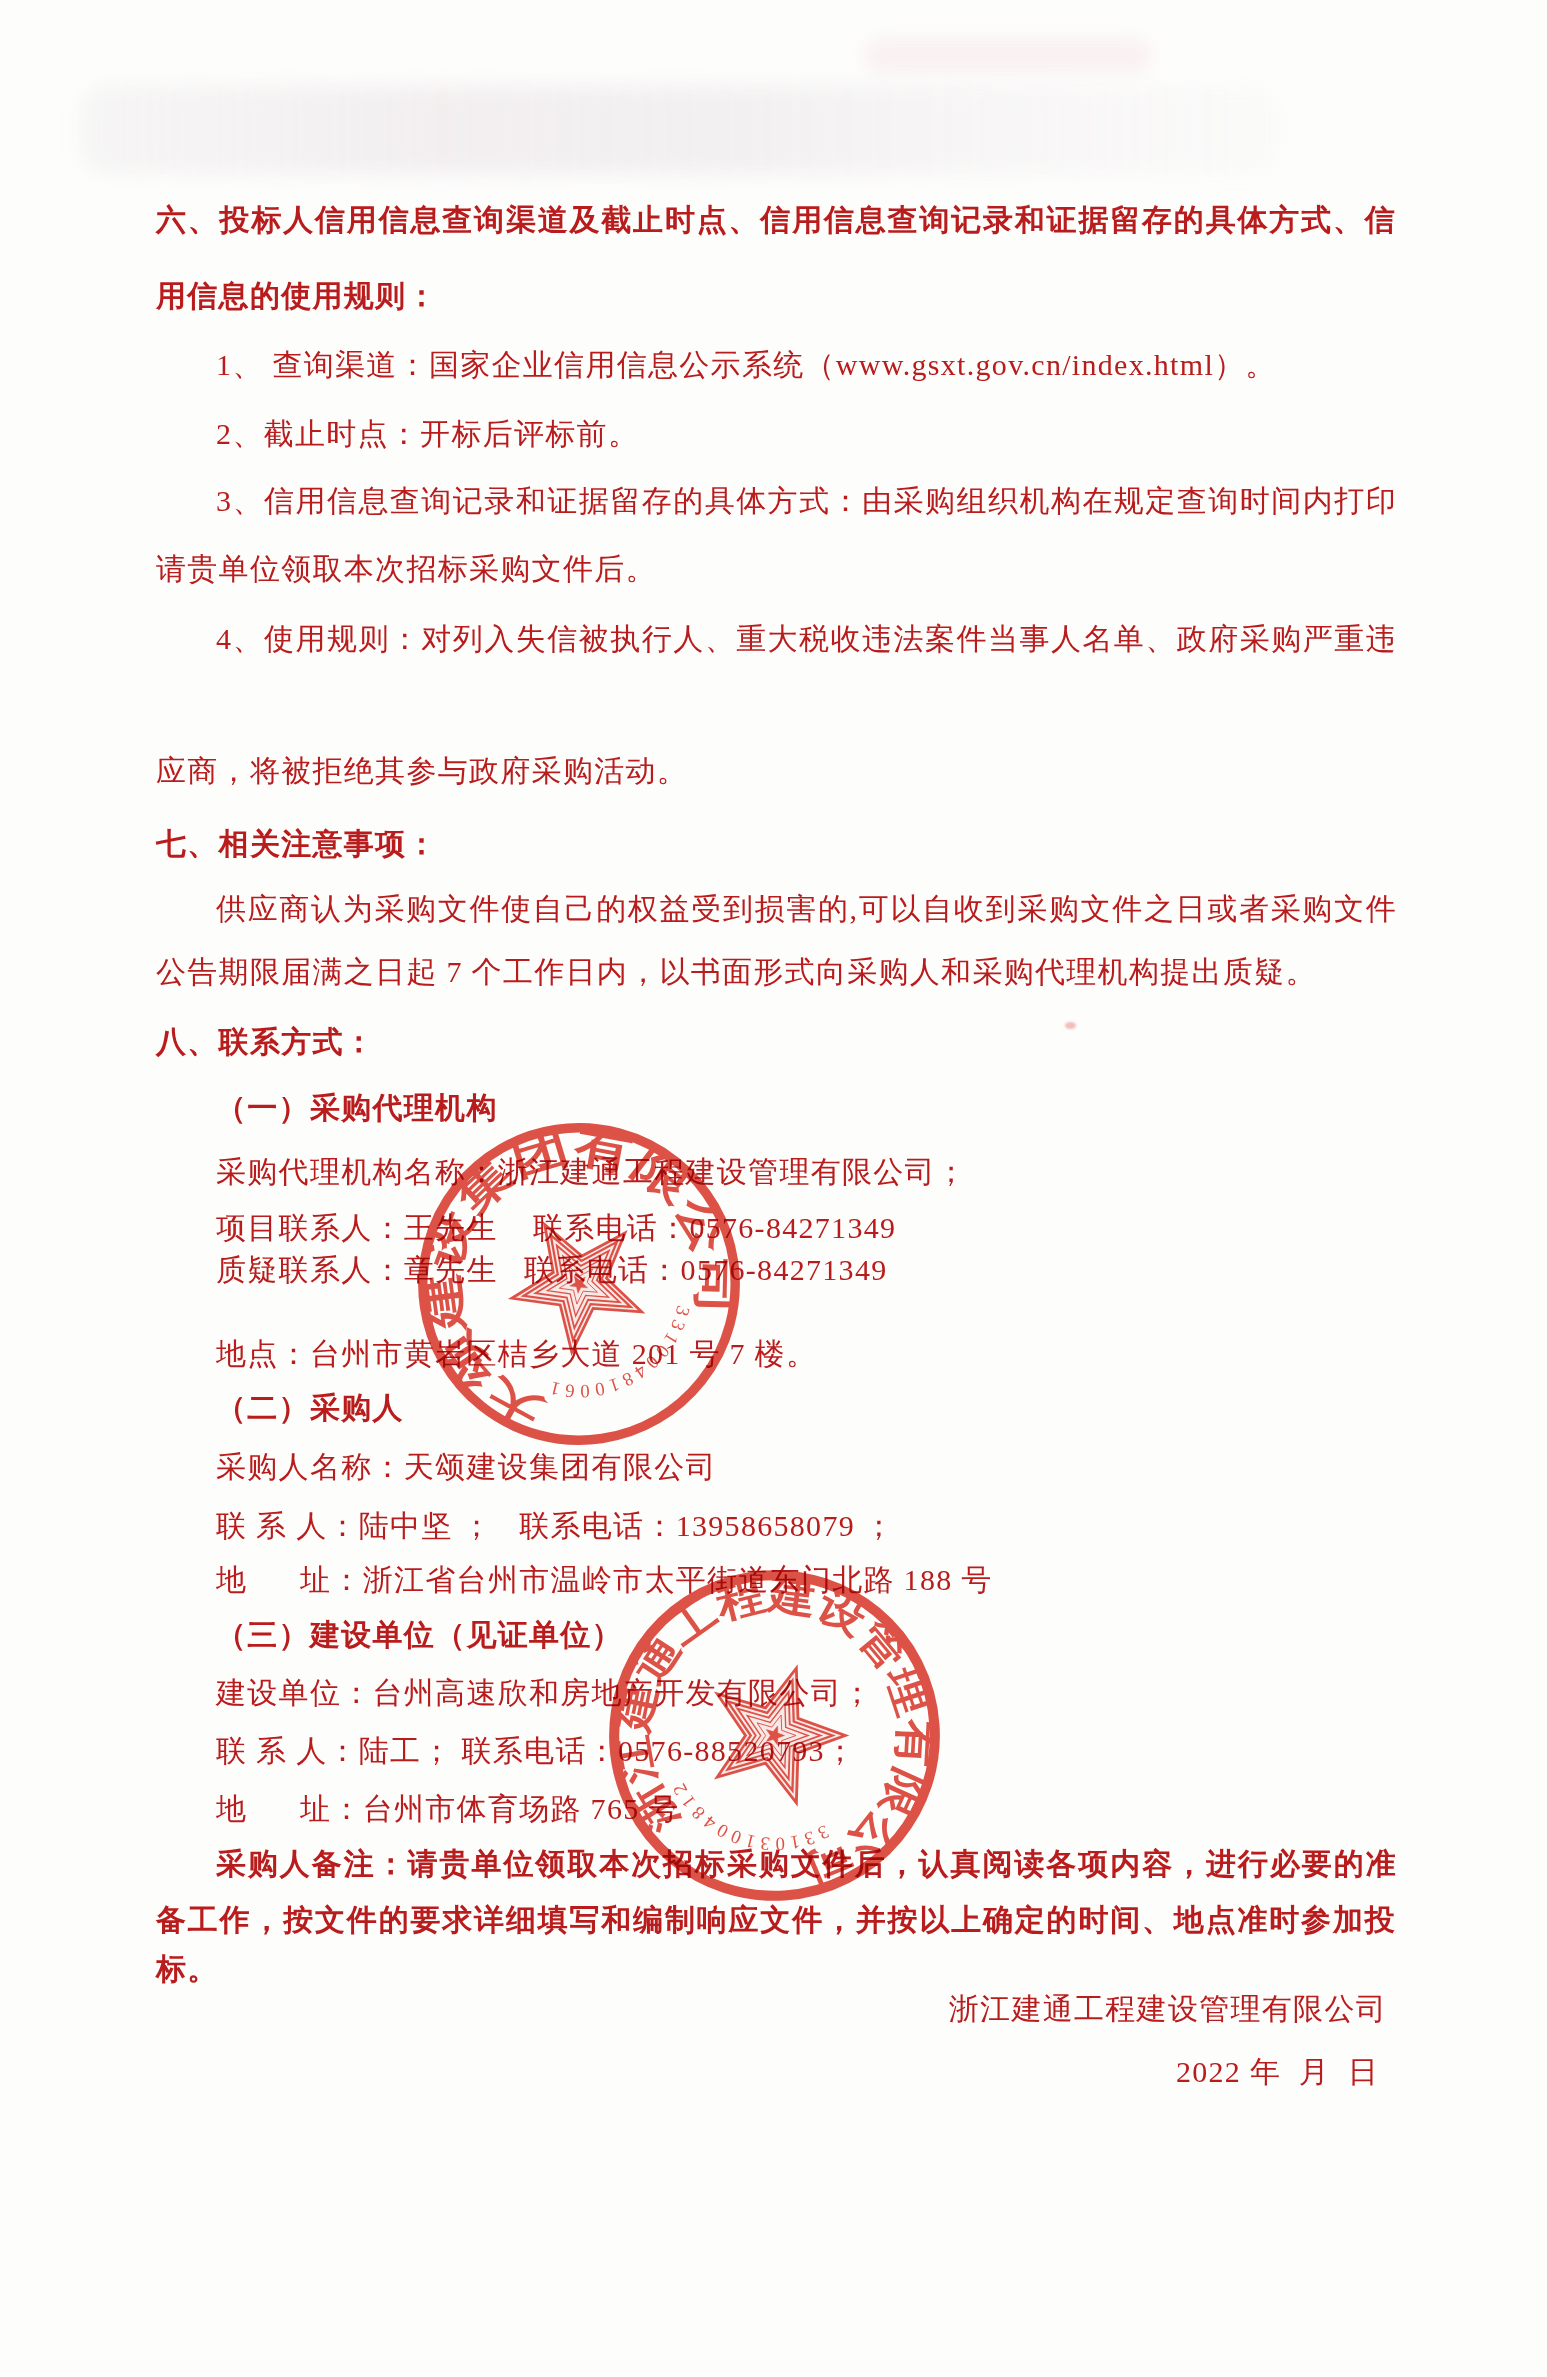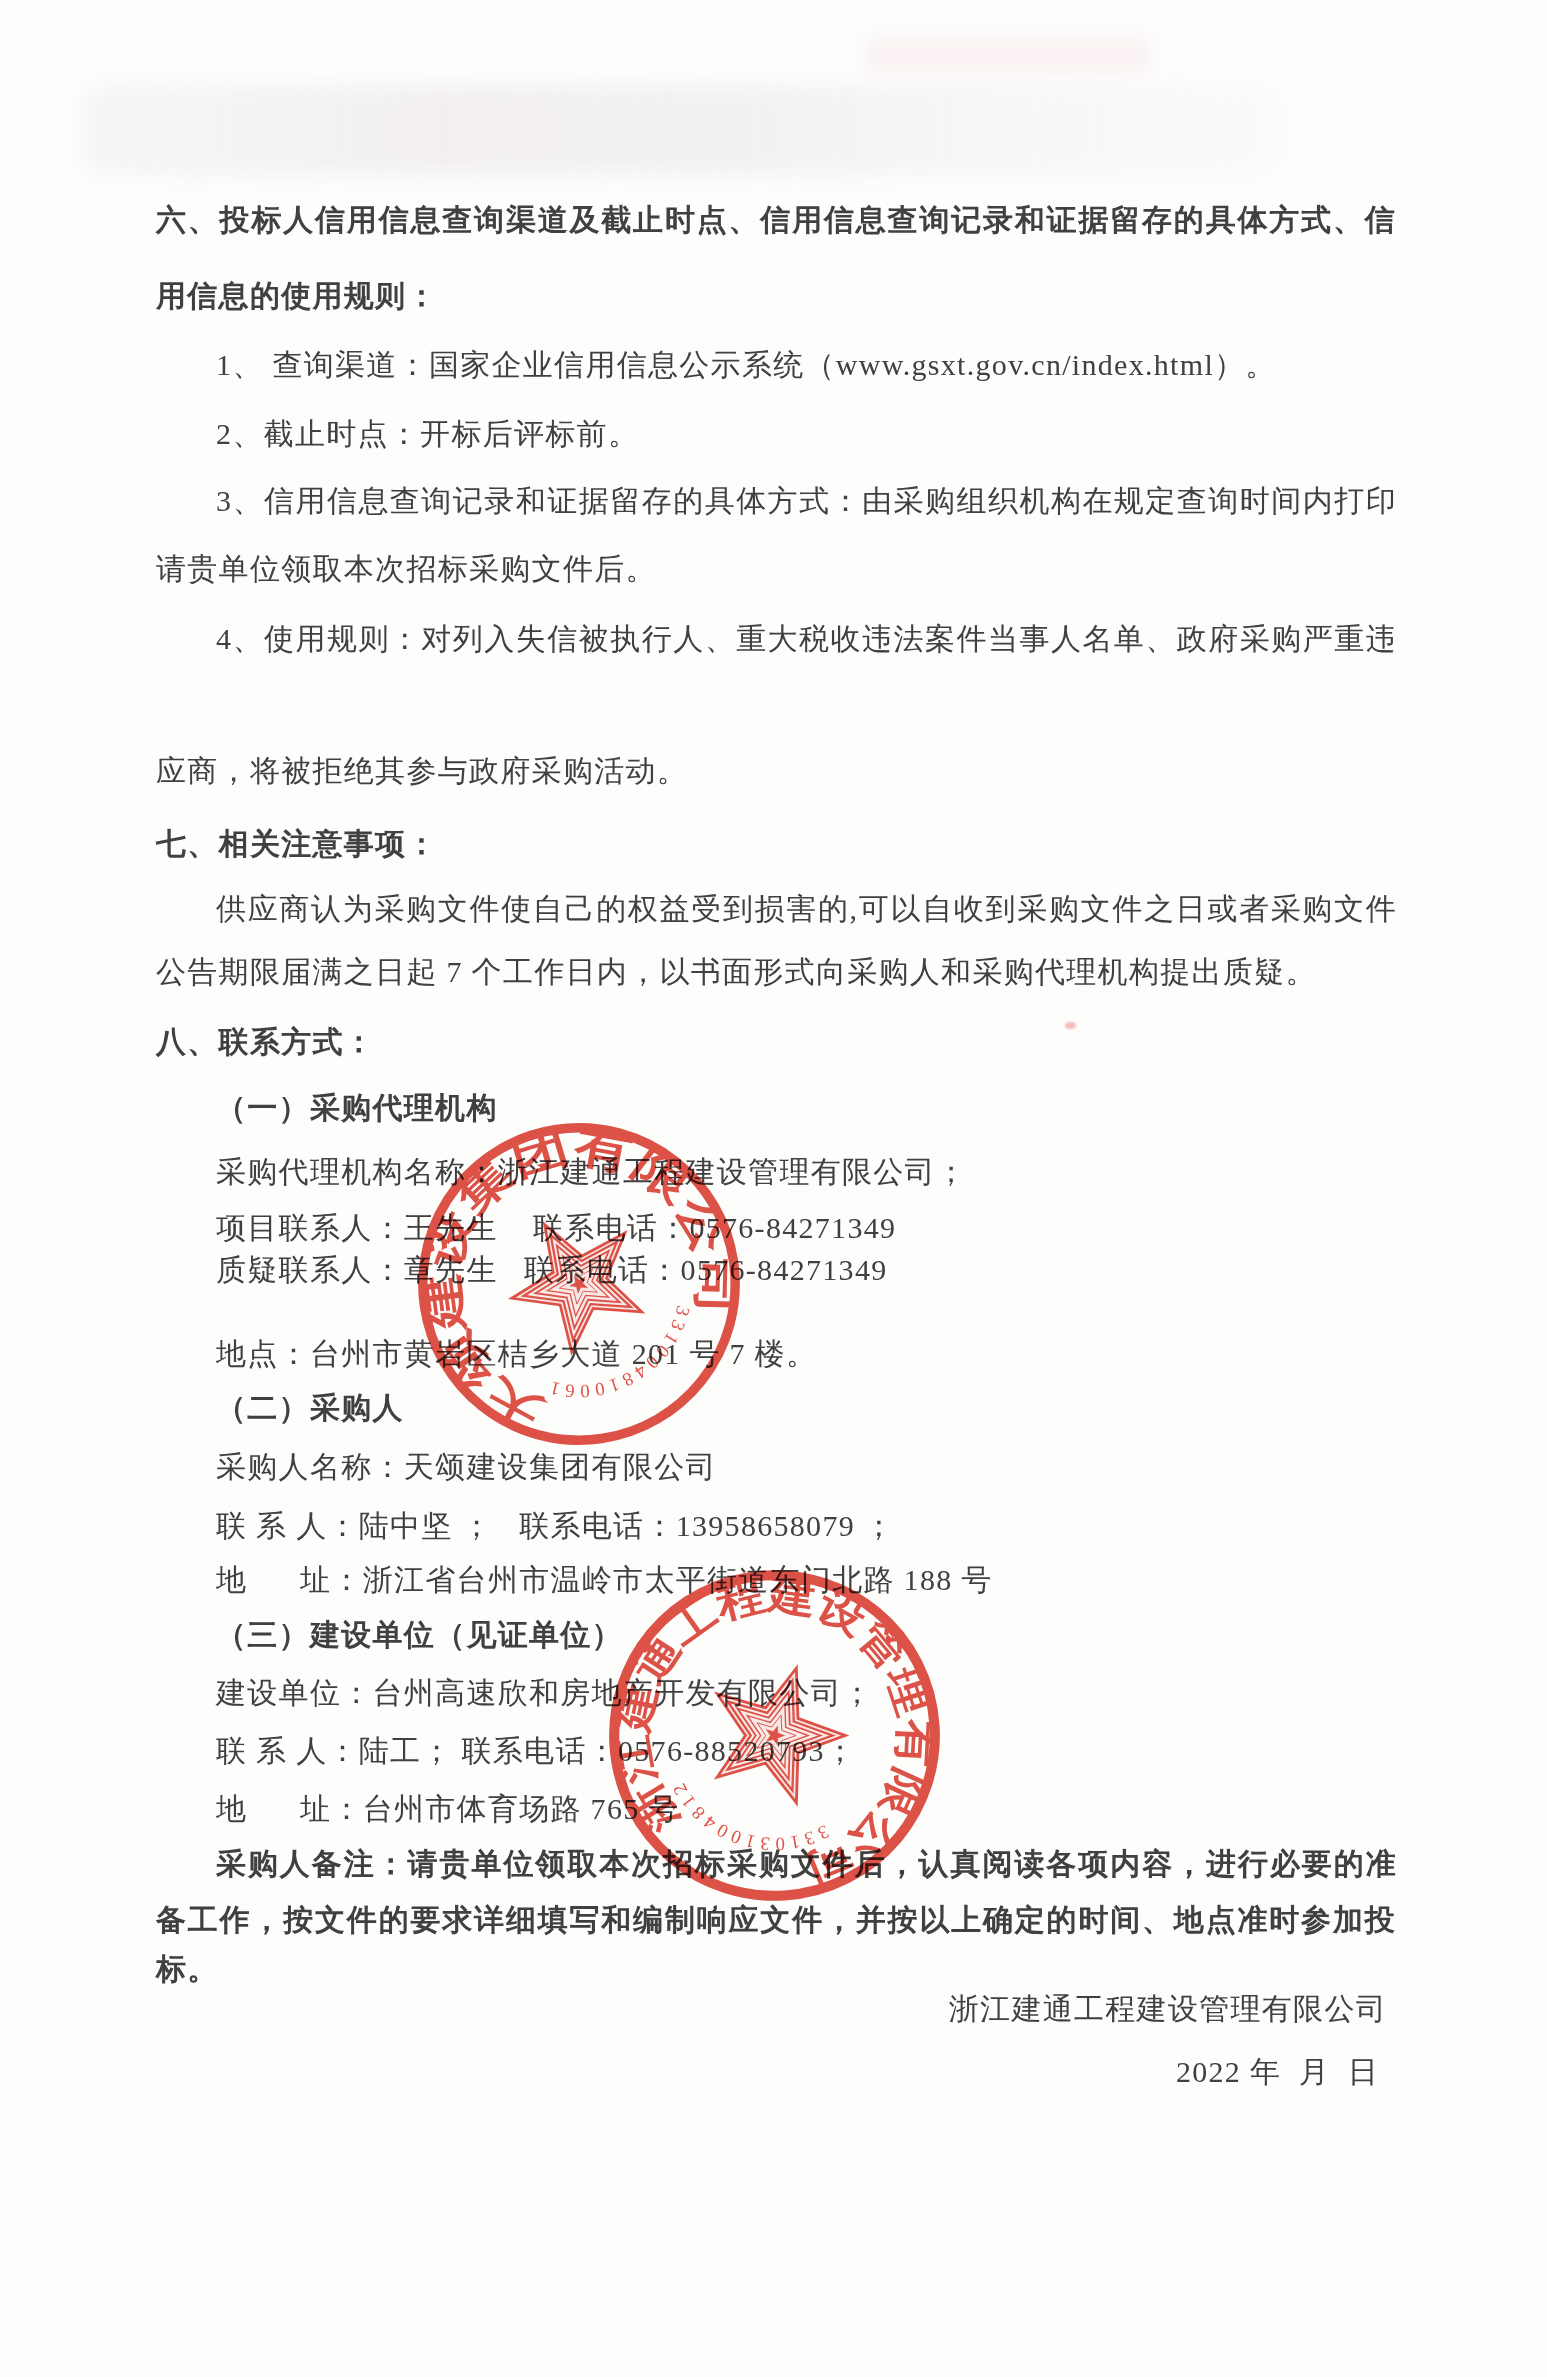--- a/index.html
+++ b/index.html
@@ -5,21 +5,21 @@
   html,body { margin:0; padding:0; background:#888; }
   .page {
     position:relative; width:1547px; height:2377px;
     background:#fdfdfc; overflow:hidden;
     font-family:"Liberation Serif","DejaVu Serif",serif;
     color:#1c1c1c;
   }
   .line {
     position:absolute; left:156px; width:1240px;
     font-size:30px; line-height:1.18; letter-spacing:1.3px;
-    white-space:pre; color:#404040;
+    white-space:pre; color:#b91c1c;
   }
   .ind { left:216px; width:1181px; }
   .b { font-weight:bold; }
   .just { white-space:normal; text-align:justify; text-align-last:justify; }
   .right { left:auto; right:160px; width:auto; text-align:right; }
   .smudge {
     position:absolute; left:81px; top:86px; width:1200px; height:88px;
     background:linear-gradient(90deg, rgba(190,180,186,0.10), rgba(206,190,199,0.22) 30%,
       rgba(190,175,185,0.16) 55%, rgba(212,196,206,0.10) 80%, rgba(200,190,200,0.04));
     filter:blur(9.4px); border-radius:27px; pointer-events:none;

